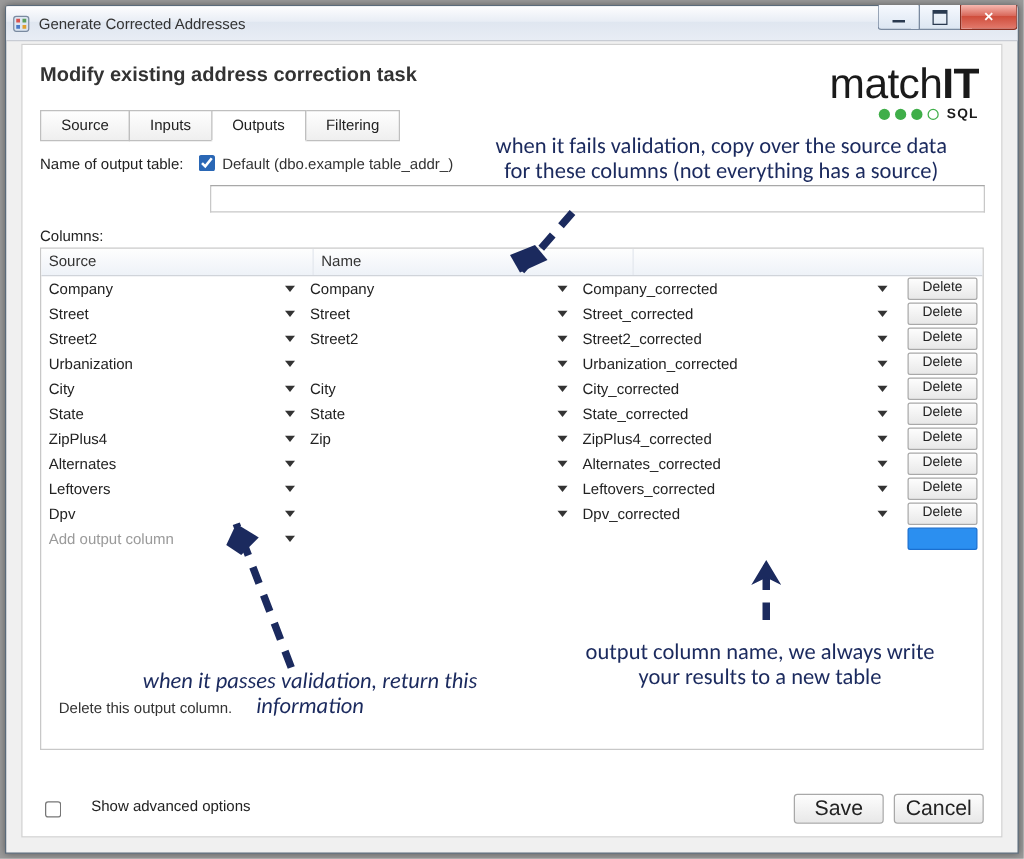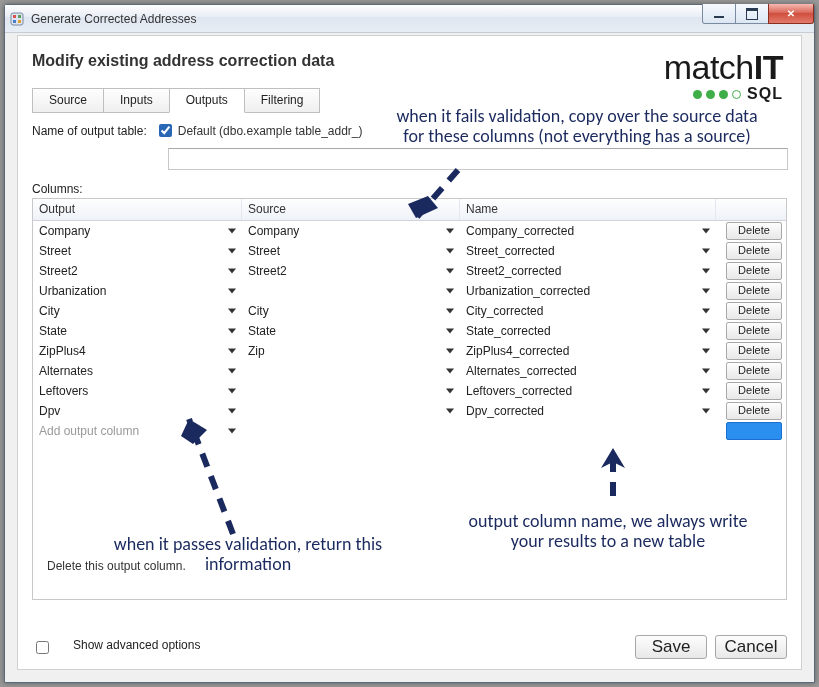--- a/index.html
+++ b/index.html
@@ -21,21 +21,21 @@
 
   .client { position:absolute; top:30px; left:12px; right:12px; bottom:12px; background:#fff; border:1px solid #d0d0d0; }
 
   h1.head { font-size:16px; font-weight:bold; margin:16px 0 18px 14px; color:#333;}
   .logo { position:absolute; right:18px; top:12px; text-align:right; }
   .logo .word{ font-size:34px; font-weight:500; letter-spacing:-0.5px; color:#1a1a1a;}
   .logo .word b{font-weight:800;}
   .logo .sub { display:flex; justify-content:flex-end; align-items:center; gap:4px; margin-top:-2px;}
   .dot{width:9px;height:9px;border-radius:50%;background:#3fae49;}
   .dot.hollow{background:#fff;border:1.5px solid #3fae49;}
-  .sql{font-size:16px;font-weight:700;color:#1a1a1a;margin-left:2px;letter-spacing:1px;}
+  .sql{font-size:11px;font-weight:700;color:#1a1a1a;margin-left:2px;letter-spacing:1px;}
 
   
   .tabs { display:flex; margin:0 0 8px 14px; gap:0;}
   .tab { border:1px solid #bfbfbf; background:linear-gradient(#fefefe,#efefef); padding:4px 16px 5px; font-size:12px; margin-right:-1px; cursor:default;}
   .tab.active { background:#fff; border-bottom-color:#fff; position:relative; z-index:1;}
 
   .form-group { margin:4px 14px 8px; display:flex; align-items:center;}
   .form-group label{ margin-right:8px;}
   .chk{ width:13px;height:13px; margin-right:6px; accent-color:#2a67b5;}
   .default-label{color:#333;}
@@ -88,21 +88,21 @@
     </span>
     <span class="title">Generate Corrected Addresses</span>
     <div class="win-buttons">
       <div class="win-btn min"></div>
       <div class="win-btn max"></div>
       <div class="win-btn close"></div>
     </div>
   </div>
 
   <div class="client">
-    <h1 class="head">Modify existing address correction data</h1>
+    <h1 class="head">Modify existing address correction task</h1>
 
     <div class="logo">
       <div class="word"><span>match</span><b>IT</b></div>
       <div class="sub">
         <span class="dot"></span>
           <span class="dot"></span>
           <span class="dot"></span>
           <span class="dot hollow"></span>
         <span class="sql">SQL</span>
       </div>
@@ -121,21 +121,20 @@
       <span class="default-label">Default (dbo.example table_addr_)</span>
     </div>
     <div class="inset-input">
       <input type="text" value="" style="">
     </div>
 
     <div class="cols-label">Columns:</div>
 
     <div class="grid">
       <div class="grid-head">
-        <div class="gh output">Output</div>
         <div class="gh source">Source</div>
         <div class="gh name">Name</div>
         <div class="gh del"></div>
       </div>
       <div class="grid-body" id="gridbody">
           <div class="row">
             <div class="cell output">Company<span class="dd-caret"></span></div>
             <div class="cell source">Company<span class="dd-caret"></span></div>
             <div class="cell name">Company_corrected<span class="dd-caret"></span></div>
             <div class="cell del">
@@ -231,21 +230,21 @@
             </div>
           </div>
         </div>
 
       <div class="arrow" style="left:140px; top:205px;">
         <svg width="80" height="140">
           <path d="M60,130 L16,15"></path>
           <polygon class="head" points="16,15 34,26 20,40 8,32"></polygon>
         </svg>
       </div>
-      <div class="anno" style="left:65px; top:335px; width:300px;">when it passes validation, return this information</div>
+      <div class="anno" style="left:65px; top:335px; width:300px;font-style:italic;">when it passes validation, return this information</div>
 
       <div class="arrow" style="left:550px; top:235px;">
         <svg width="60" height="70">
           <path d="M30,62 L30,14"></path>
           <polygon class="head" points="30,14 42,34 30,28 18,34"></polygon>
         </svg>
       </div>
       <div class="anno" style="left:435px; top:312px; width:280px;">output column name, we always write your results to a new table</div>
 
       <div class="hint">Delete this output column.</div>

